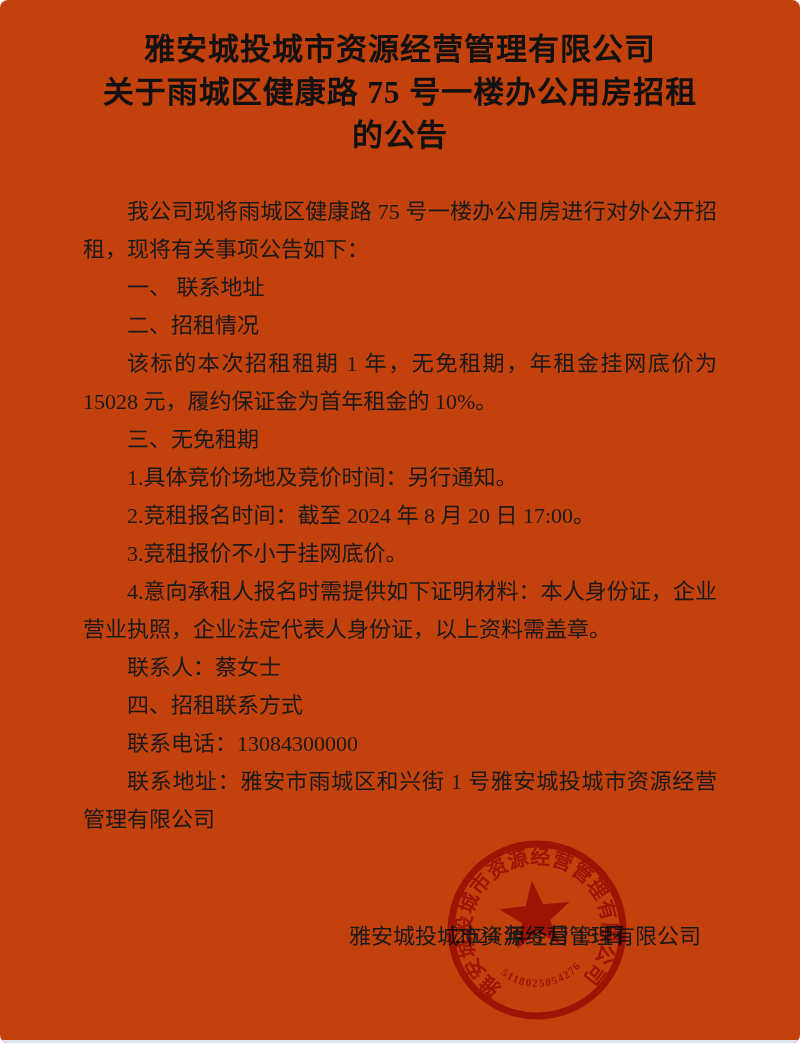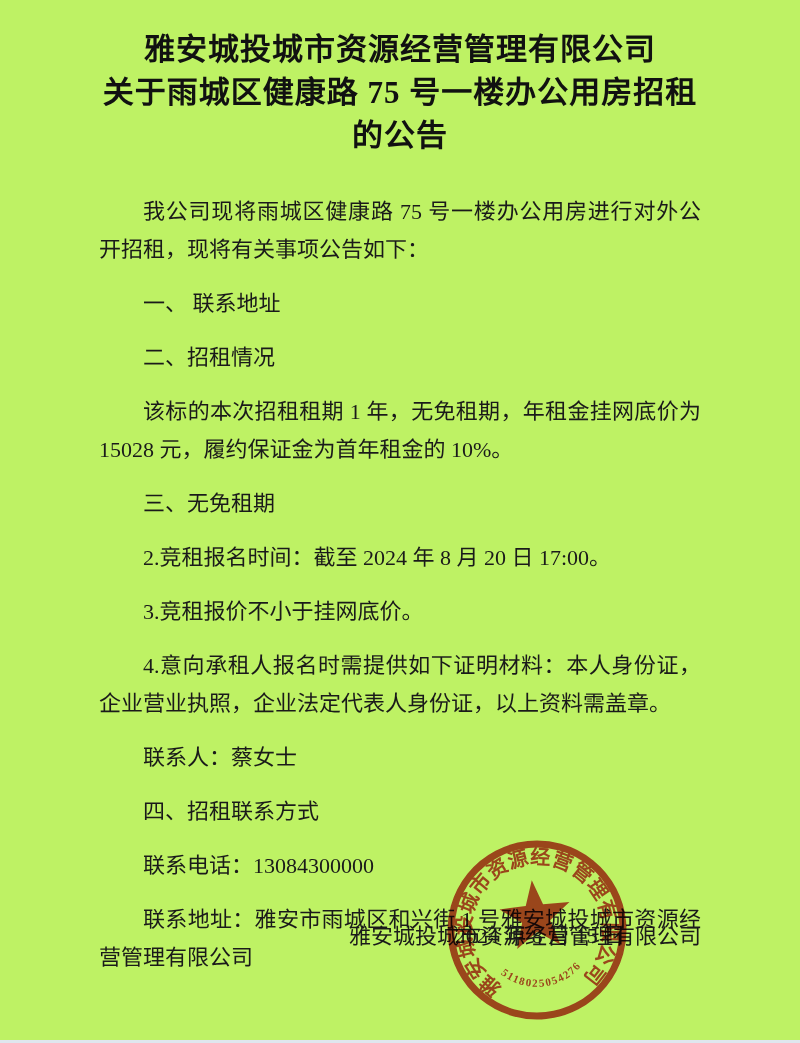--- a/index.html
+++ b/index.html
@@ -1,42 +1,43 @@
 <!DOCTYPE html>
 <html lang="zh-CN"><head>
 <meta charset="utf-8">
 <style>
   html,body{margin:0;padding:0;}
   body{background:#ffffff;}
   .page{
     position:relative;
     width:800px;height:1043px;
-    background:#bef264;
+    background:#c2410c;
     overflow:hidden;
     font-family:"Liberation Serif","DejaVu Serif",serif;
     color:#1a1a1a;
+    border-radius:8px;
   }
   .title{
     padding-top:28px;
     text-align:center;
     font-size:31px;
     font-weight:bold;
     line-height:43px;
     letter-spacing:1px;
     color:#111;
   }
   .content{
     margin:36px 83px 0 83px;
     width:634px;
     font-size:22px;
     line-height:38px;
     text-align:justify;
   }
   .content p{
-    margin:16px;
+    margin:0;
     text-indent:2em;
   }
   .sig-company{
     position:absolute;
     top:918px;left:250px;right:0;
     text-align:center;
     font-size:22px;
   }
   .sig-date{
     position:absolute;
@@ -76,20 +77,21 @@
     <div>关于雨城区健康路 75 号一楼办公用房招租</div>
     <div>的公告</div>
   </div>
 
   <div class="content">
     <p>我公司现将雨城区健康路 75 号一楼办公用房进行对外公开招租，现将有关事项公告如下：</p>
     <p>一、 联系地址</p>
     <p>二、招租情况</p>
     <p>该标的本次招租租期 1 年，无免租期，年租金挂网底价为 15028 元，履约保证金为首年租金的 10%。</p>
     <p>三、无免租期</p>
+    <p>1.具体竞价场地及竞价时间：另行通知。</p>
     <p>2.竞租报名时间：截至 2024 年 8 月 20 日 17:00。</p>
     <p>3.竞租报价不小于挂网底价。</p>
     <p>4.意向承租人报名时需提供如下证明材料：本人身份证，企业营业执照，企业法定代表人身份证，以上资料需盖章。</p>
     <p>联系人：蔡女士</p>
     <p>四、招租联系方式</p>
     <p>联系电话：13084300000</p>
     <p>联系地址：雅安市雨城区和兴街 1 号雅安城投城市资源经营管理有限公司</p>
   </div>
 
   <div class="sig-company">雅安城投城市资源经营管理有限公司</div>

